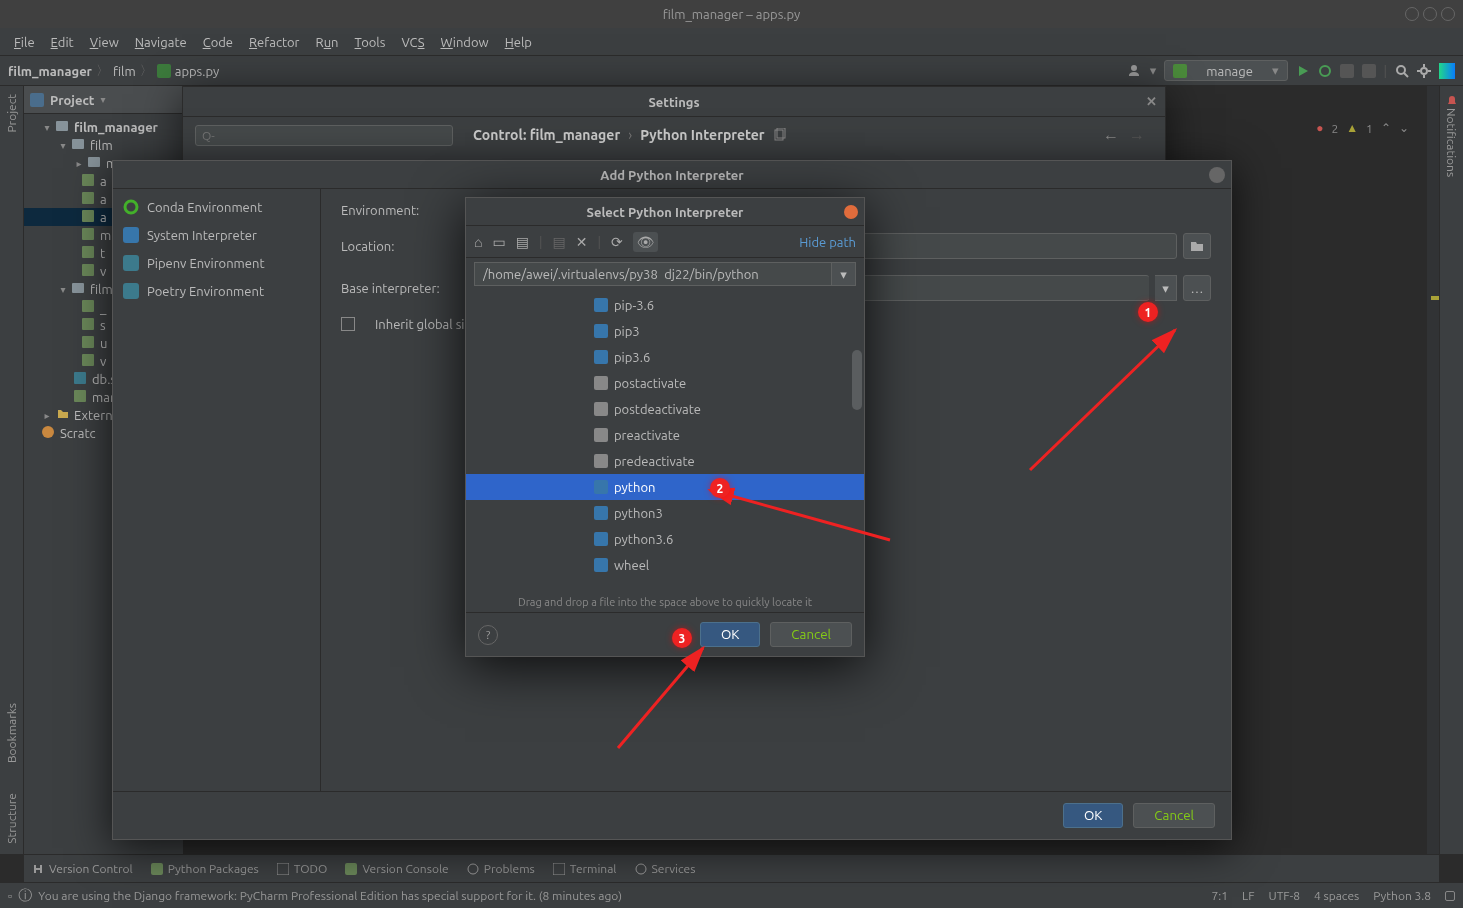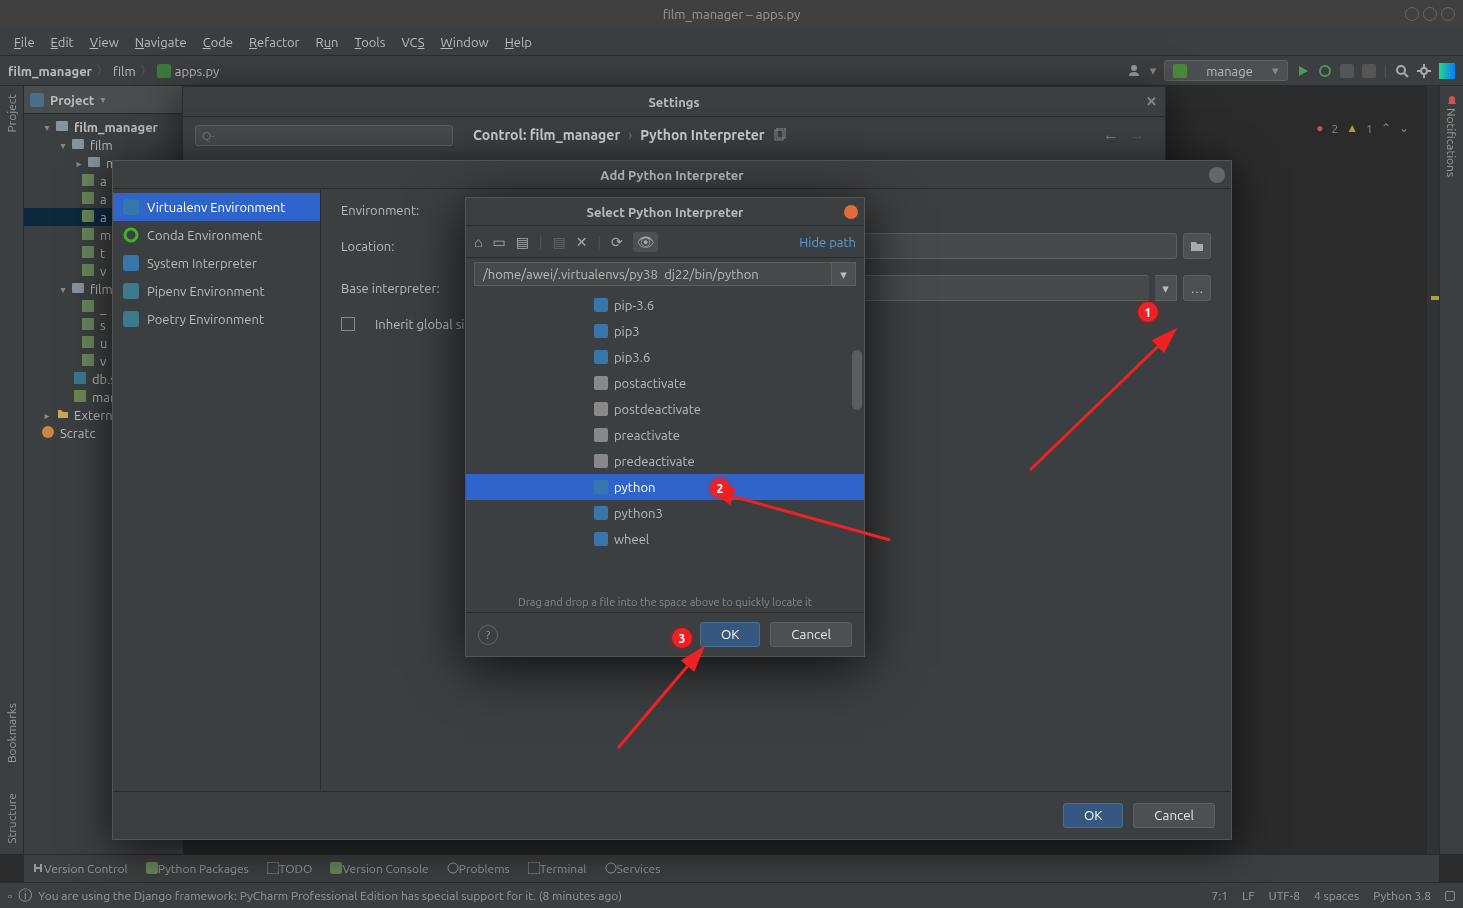--- a/index.html
+++ b/index.html
@@ -51,21 +51,21 @@
 .settings-title { height: 30px; display:flex; align-items:center; justify-content:center; font-weight: bold; color:#bbb; border-bottom:1px solid #2b2b2b; position:relative;}
 .settings-title .close { position:absolute; right:8px; color:#888; }
 .settings-body { flex:1; display:flex; flex-direction:column; padding: 0;}
 .settings-search-row { padding:8px 12px; display:flex; gap:20px; align-items:flex-start;}
 .settings-search { width: 258px; background:#45494a; border:1px solid #5e6060; border-radius:3px; padding:3px 6px; color:#888; font-size:12px;}
 .settings-bc { display:flex; align-items:center; gap:8px; font-size:14px; color:#ccc; padding-top:2px; flex:1;}
 .settings-bc b { font-weight:bold; }
 .nav-arrows { display:flex; gap:10px; color:#888; font-size:16px; padding-right:8px;}
 .settings-footer { height: 48px; border-top:1px solid #2b2b2b; display:flex; align-items:center; justify-content:flex-end; gap:10px; padding:0 16px;}
 .settings-footer .help { margin-right:auto; width:22px; height:22px; border:1px solid #666; border-radius:50%; display:flex; align-items:center; justify-content:center; color:#999;}
-.btn { padding: 4px 20px; background:#4c5052; border:1px solid #5e6060; border-radius:3px; color:#e5e5e5;}
+.btn { padding: 4px 20px; background:#4c5052; border:1px solid #5e6060; border-radius:3px; color:#84cc16;}
 .btn.primary { background:#365880; border-color:#4c708c; color:#fff;}
 .btn.disabled { color:#666;margin-top:44px; }
 
 
 .add-interp-dialog { position: absolute; left: 112px; top: 160px; width: 1120px; height: 680px; background: #3c3f41; border:1px solid #555; box-shadow: 0 8px 40px rgba(0,0,0,0.7); z-index: 20; display:flex; flex-direction:column;}
 .aid-title { height: 28px; display:flex; align-items:center; justify-content:center; font-size:13px; font-weight:bold; color:#bbb; position:relative; border-bottom:1px solid #2b2b2b;}
 .aid-title .close { position:absolute; right:6px; width:16px; height:16px; background:#666; border-radius:50%;}
 .aid-body { flex:1; display:flex; }
 .aid-left { width: 208px; border-right:1px solid #2b2b2b; padding:4px 0;}
 .aid-left-item { padding: 6px 10px; display:flex; align-items:center; gap:8px; font-size:13px; color:#bbb;}
@@ -99,21 +99,21 @@
 .sd-hint { text-align:center; font-size:11px; color:#888; padding:4px;}
 .sd-footer { height:44px; border-top:1px solid #2b2b2b; display:flex; align-items:center; justify-content:flex-end; gap:10px; padding:0 12px;}
 .sd-footer .help { margin-right:auto; width:20px; height:20px; border:1px solid #666; border-radius:50%; display:flex; align-items:center; justify-content:center; color:#999; font-size:12px;}
 
 
 .anno-circle { position:absolute; width:20px; height:20px; background:#e22; border-radius:50%; color:#fff; font-size:12px; font-weight:bold; display:flex; align-items:center; justify-content:center; z-index:100; box-shadow:0 0 6px rgba(255,0,0,0.5);}
 .anno-arrow-svg { position:absolute; z-index:99; pointer-events:none; }
 
 
 .bottom-tools { position:absolute; bottom:26px; left:24px; right:24px; height:28px; background:#3c3f41; border-top:1px solid #2b2b2b; display:flex; align-items:center; padding:0 8px; gap:18px; font-size:12px; color:#999;}
-.bottom-tools .tool { display:flex; align-items:flex-start; }
+.bottom-tools .tool { display:flex; align-items:center; gap:5px;}
 .statusbar { position:absolute; bottom:0; left:0; right:0; height:26px; background:#3c3f41; border-top:1px solid #2b2b2b; display:flex; align-items:center; padding:0 8px; font-size:12px; color:#999;}
 .statusbar .sb-left { display:flex; align-items:center; gap:6px;}
 .statusbar .sb-right { margin-left:auto; display:flex; align-items:center; gap:14px;}
 .statusbar .lock { width:10px; height:10px; border:1px solid #888; border-radius:2px;}
 
 
 svg { flex-shrink: 0; }
 </style>
 </head>
 <body>
@@ -383,26 +383,20 @@
   </div>
 </div>
 
 <div class="add-interp-dialog">
   <div class="aid-title">
     <span>Add Python Interpreter</span>
     <div class="close"></div>
   </div>
   <div class="aid-body">
     <div class="aid-left">
-      <div class="aid-left-item sel">
-          <svg width="16" height="16">
-            <rect width="16" height="16" fill="#3776ab" rx="3"></rect>
-          </svg>
-          <span>Virtualenv Environment</span>
-        </div>
       <div class="aid-left-item">
           <svg width="16" height="16">
             <circle cx="8" cy="8" r="6" fill="none" stroke="#43b02a" stroke-width="3"></circle>
           </svg>
           <span>Conda Environment</span>
         </div>
       <div class="aid-left-item">
           <svg width="16" height="16">
             <rect width="16" height="16" fill="#3776ab" rx="3"></rect>
           </svg>
@@ -532,20 +526,26 @@
       <div class="sd-item">
         <svg width="14" height="14">
           <rect width="14" height="14" fill="#3776ab" rx="2"></rect>
         </svg>
         <span>python3</span>
       </div>
       <div class="sd-item">
         <svg width="14" height="14">
           <rect width="14" height="14" fill="#3776ab" rx="2"></rect>
         </svg>
+        <span>python3.6</span>
+      </div>
+      <div class="sd-item">
+        <svg width="14" height="14">
+          <rect width="14" height="14" fill="#3776ab" rx="2"></rect>
+        </svg>
         <span>wheel</span>
       </div>
     </div>
   <div class="sd-hint">Drag and drop a file into the space above to quickly locate it</div>
   <div class="sd-footer">
     <div class="help">?</div>
     <button class="btn primary">OK</button>
     <button class="btn">Cancel</button>
   </div>
 </div>

